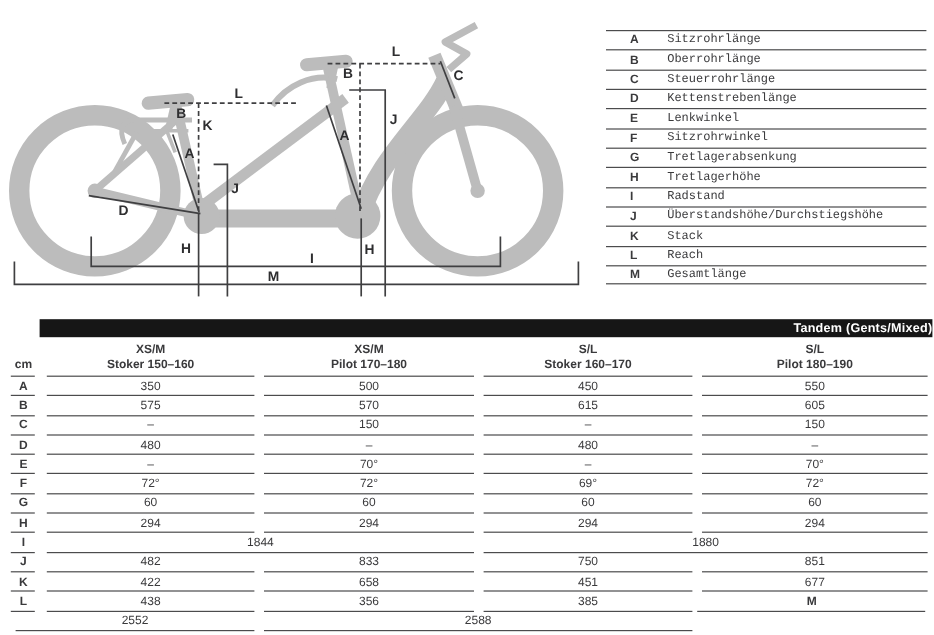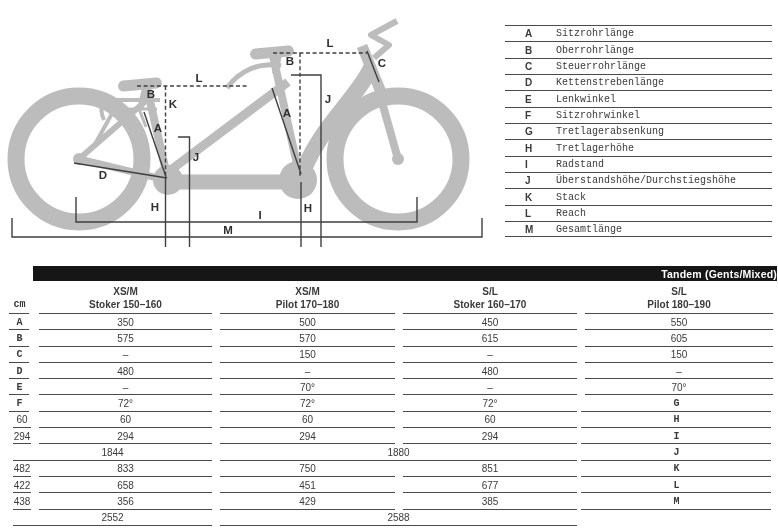--- a/index.html
+++ b/index.html
@@ -22,21 +22,21 @@
 
   
   .geo-table{position:absolute;left:9px;top:282px;display:grid;
              grid-template-columns:26px 181px 183px 182px 196px;}
   .th,.td{position:relative;box-sizing:border-box;}
   .th{height:32px;display:flex;flex-direction:column;align-items:center;justify-content:flex-end;
       padding-bottom:3px;font-size:10px;font-weight:700;line-height:1.3;text-align:center;}
   .td{height:16.3px;display:flex;align-items:center;justify-content:center;font-size:10px;}
   .th::after,.td::after{content:"";position:absolute;left:4px;right:4px;bottom:0;height:0;
       border-bottom:1.2px solid #4b4b4d;}
-  .key{font-weight:700;padding-right:5px;font-family:Liberation Mono, monospace;}
+  .key{font-weight:700;padding-right:5px;}
   .key::after{left:0;right:6px;}
   .span2{grid-column:span 2;}
 
   
   .dim-label{font-family:"Liberation Sans",sans-serif;font-weight:700;font-size:11.5px;fill:#2e2e30;}
 </style>
 </head>
 <body>
 
 <div class="page">
@@ -220,20 +220,21 @@
 
     <div class="td key">E</div>
     <div class="td">–</div>
     <div class="td">70°</div>
     <div class="td">–</div>
     <div class="td">70°</div>
 
     <div class="td key">F</div>
     <div class="td">72°</div>
     <div class="td">72°</div>
+    <div class="td">69°</div>
     <div class="td">72°</div>
 
     <div class="td key">G</div>
     <div class="td">60</div>
     <div class="td">60</div>
     <div class="td">60</div>
     <div class="td">60</div>
 
     <div class="td key">H</div>
     <div class="td">294</div>
@@ -253,21 +254,20 @@
 
     <div class="td key">K</div>
     <div class="td">422</div>
     <div class="td">658</div>
     <div class="td">451</div>
     <div class="td">677</div>
 
     <div class="td key">L</div>
     <div class="td">438</div>
     <div class="td">356</div>
-    <div class="td">429</div>
     <div class="td">385</div>
 
     <div class="td key">M</div>
     <div class="td span2">2552</div>
     <div class="td span2">2588</div>
   </div>
 
 </div>
 
 </body></html>

